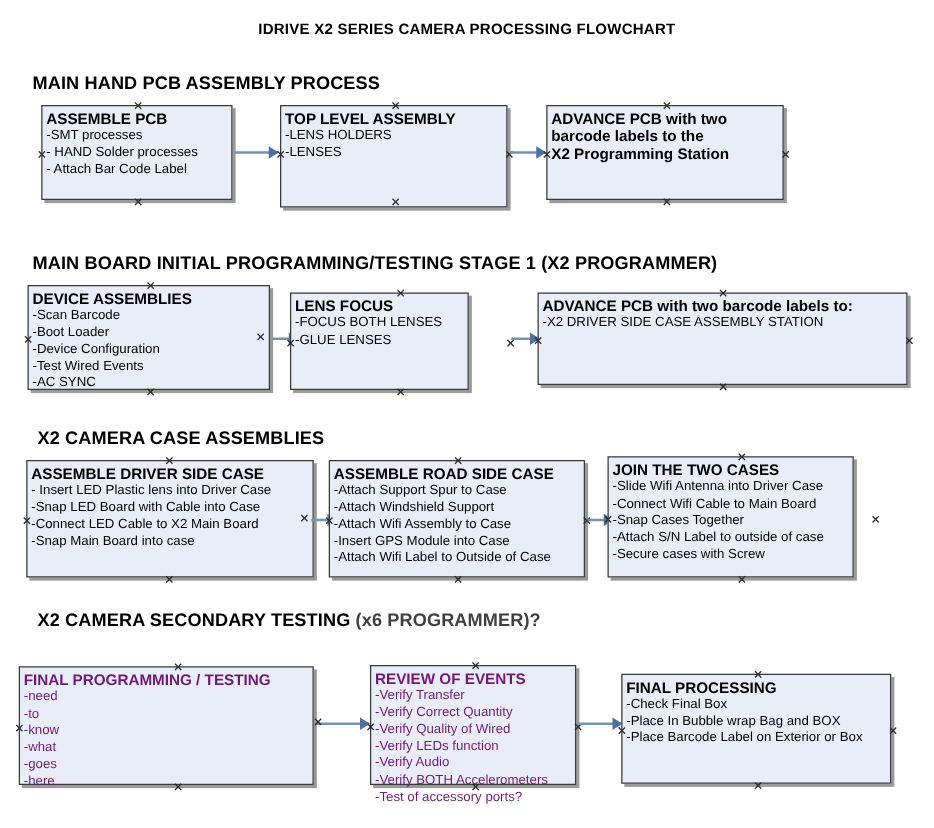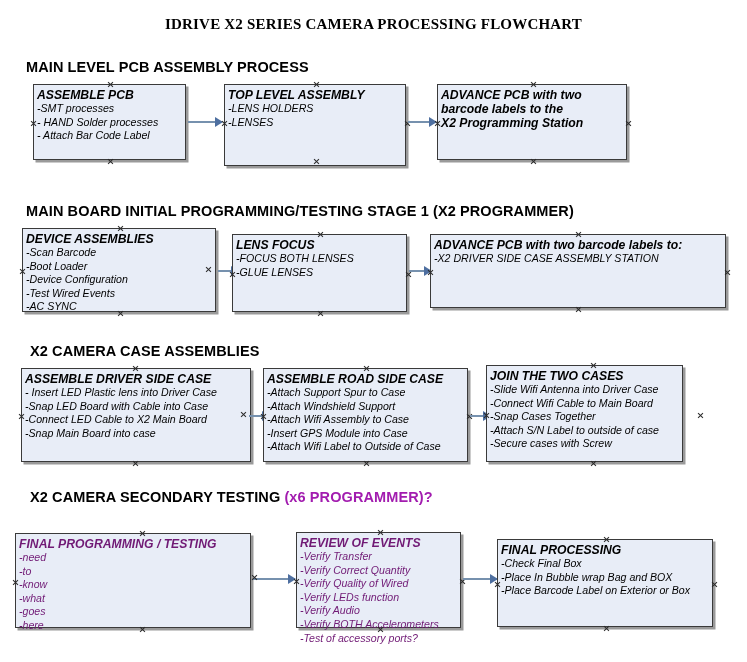--- a/index.html
+++ b/index.html
@@ -15,34 +15,33 @@
     color: #000000;
     overflow: hidden;
   }
 
   
   #chart-title {
     position: absolute;
     left: 0; top: 16px;
     width: 747px;
     text-align: center;
-    font-size: 15px;
+    font-size: 12px;
     font-weight: bold;
     letter-spacing: 0.2px;
-    font-family: Liberation Serif, serif;
   }
   .section-heading {
     position: absolute;
     font-size: 14.5px;
     font-weight: bold;
     white-space: nowrap;
     letter-spacing: 0.1px;
   }
   .section-heading .accent {
-    color: #a21caf;
+    color: #404040;
   }
 
   
   .flow-box {
     position: absolute;
     background: #E8EDF7;
     border: 1px solid #3a3a3a;
     box-shadow: 2.5px 2.5px 0 0 #9a9a9a;
     box-sizing: border-box;
     overflow: visible;
@@ -53,21 +52,20 @@
     line-height: 14px;
     white-space: nowrap;
   }
   .flow-box .box-line {
     font-size: 10.6px;
     line-height: 13.6px;
     white-space: nowrap;
   }
   .flow-box .box-inner {
     padding: 3px 0 0 3px;
-    font-style: italic;
   }
   .flow-box.red .box-title,
   .flow-box.red .box-line {
     color: #701a75;
   }
 
   
   .handle {
     position: absolute;
     width: 7px; height: 7px;
@@ -98,21 +96,21 @@
     border-bottom: 5px solid transparent;
     border-left: 8px solid #4E6FA0;
   }
 </style>
 </head>
 <body>
 
 <div id="chart-title">IDRIVE X2  SERIES CAMERA PROCESSING FLOWCHART</div>
 
 <div class="section-heading" style="left:26px; top:59px;">
-  <span>MAIN LEVEL PCB ASSEMBLY PROCESS</span>
+  <span>MAIN HAND PCB ASSEMBLY PROCESS</span>
 </div>
 
 <div class="flow-box" style="left:33px; top:84px; width:153px; height:76px;">
   <div class="box-inner">
     <div class="box-title">ASSEMBLE PCB</div>
     <div class="box-line"> -SMT processes</div>
     <div class="box-line">- HAND Solder processes</div>
     <div class="box-line">- Attach Bar Code Label</div>
   </div>
   <span class="handle" style="left:73px; top:-4px;"></span>
@@ -168,21 +166,21 @@
   <span class="handle" style="left:94px; top:-4px;"></span>
   <span class="handle" style="left:-4px; top:39px;"></span>
   <span class="handle" style="left:94px; top:81px;"></span>
 </div>
 
 <div class="connector" style="left:218px; top:270px; width:20px;">
   <span class="arrow-head"></span>
 </div>
 <span class="handle" style="left:205px; top:266px;"></span>
 
-<div class="flow-box" style="left:232px; top:234px; width:175px; height:78px;">
+<div class="flow-box" style="left:232px; top:234px; width:143px; height:78px;">
   <div class="box-inner">
     <div class="box-title">LENS FOCUS</div>
     <div class="box-line">-FOCUS BOTH LENSES</div>
     <div class="box-line">-GLUE LENSES</div>
   </div>
   <span class="handle" style="left:84px; top:-4px;"></span>
   <span class="handle" style="left:-4px; top:36px;"></span>
   <span class="handle" style="left:84px; top:75px;"></span>
   <span class="handle" style="left:172px; top:36px;"></span>
 </div>

